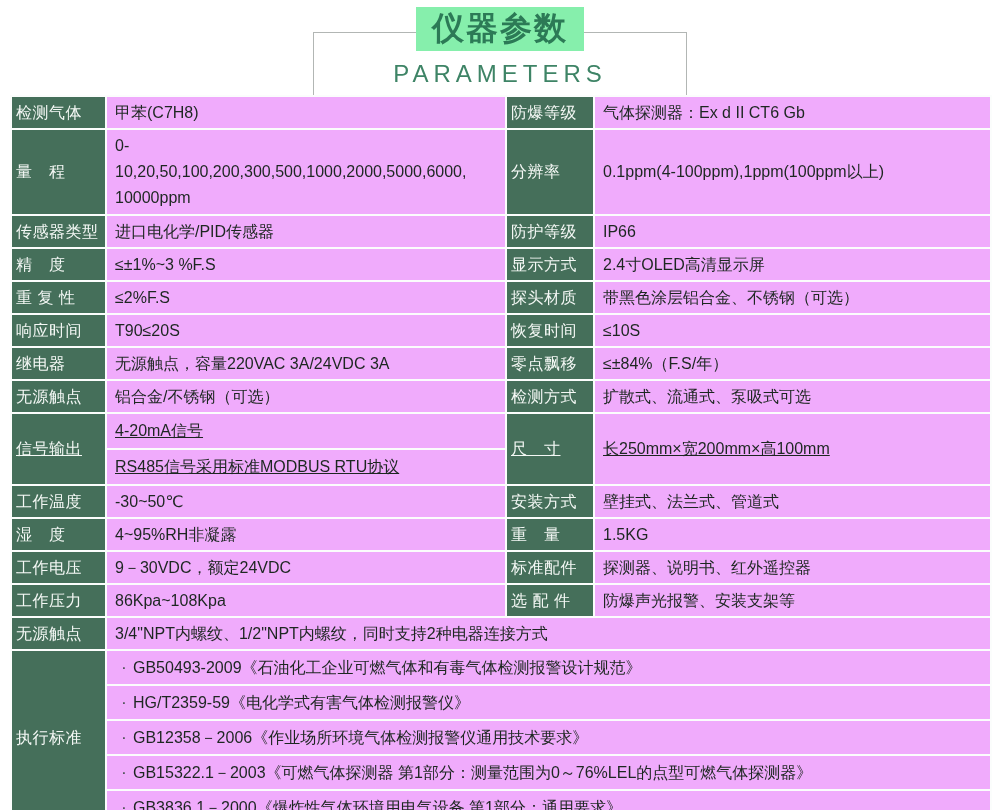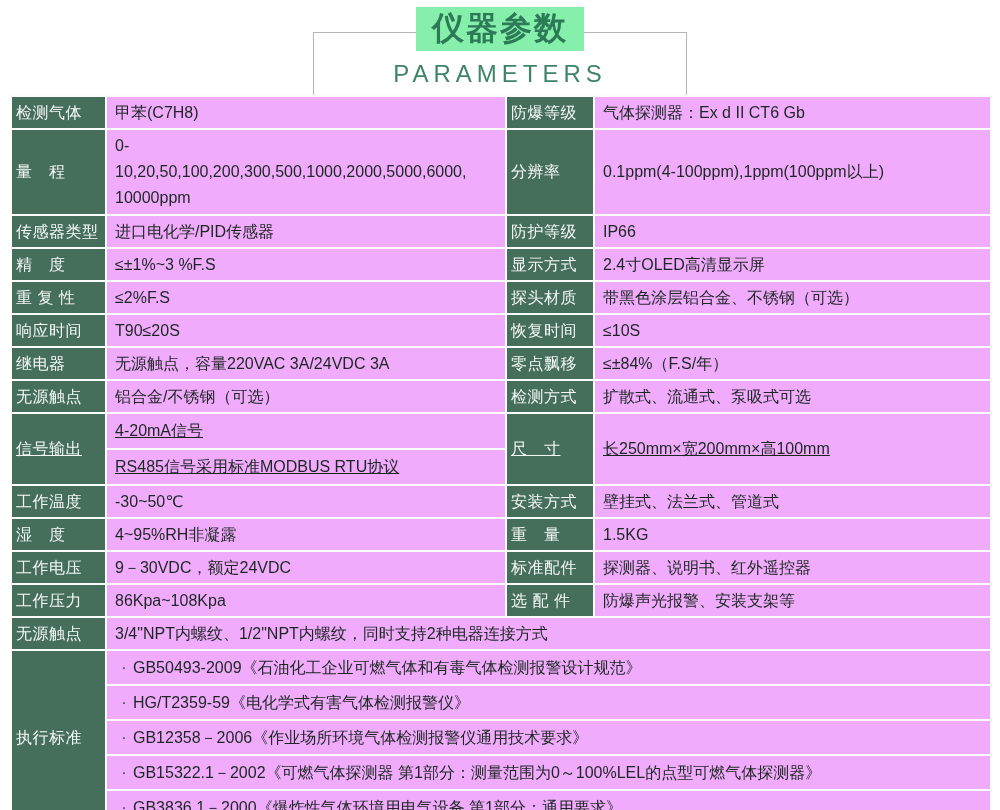--- a/index.html
+++ b/index.html
@@ -179,21 +179,21 @@
       <span class="std-bullet">·</span><span>HG/T2359-59《电化学式有害气体检测报警仪》</span>
     </td>
   </tr>
   <tr class="row-std">
     <td class="val" colspan="3">
       <span class="std-bullet">·</span><span>GB12358－2006《作业场所环境气体检测报警仪通用技术要求》</span>
     </td>
   </tr>
   <tr class="row-std">
     <td class="val" colspan="3">
-      <span class="std-bullet">·</span><span>GB15322.1－2002《可燃气体探测器 第1部分：测量范围为0～100%LEL的点型可燃气体探测器》</span>
+      <span class="std-bullet">·</span><span>GB15322.1－2003《可燃气体探测器 第1部分：测量范围为0～76%LEL的点型可燃气体探测器》</span>
     </td>
   </tr>
   <tr class="row-std">
     <td class="val" colspan="3">
       <span class="std-bullet">·</span><span>GB3836.1－2000《爆炸性气体环境用电气设备 第1部分：通用要求》</span>
     </td>
   </tr>
 </tbody>
   </table>
 

